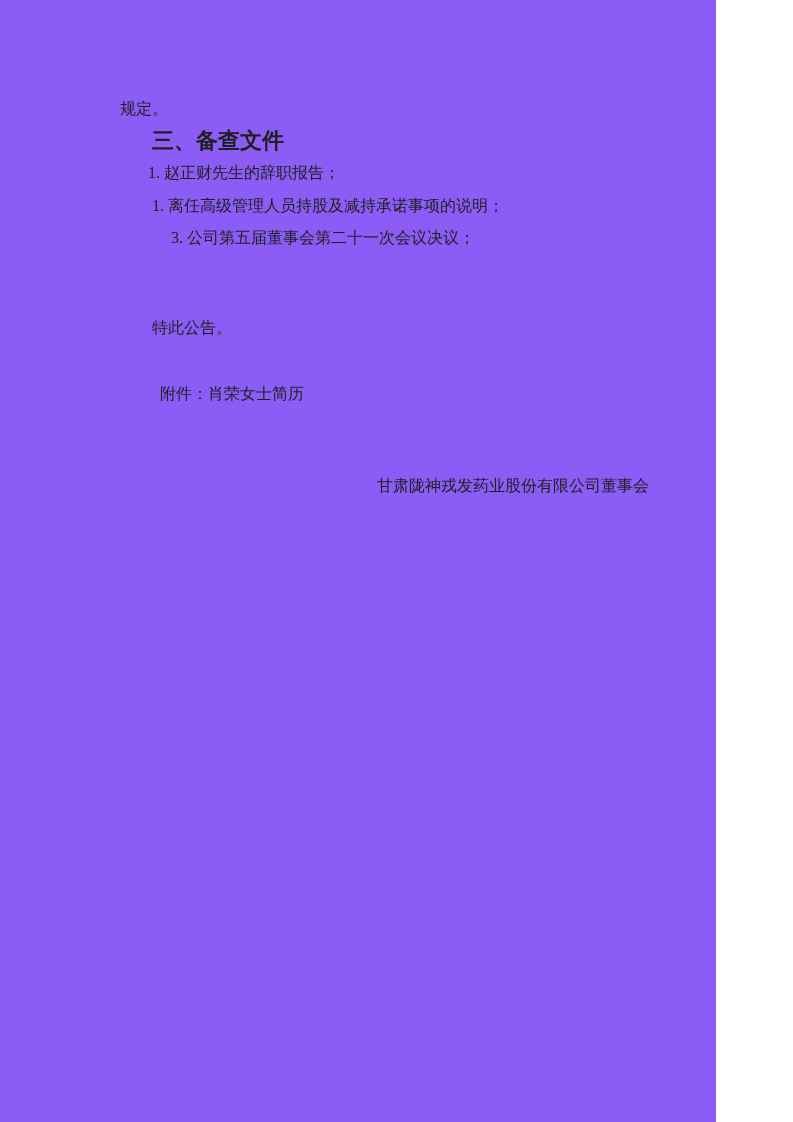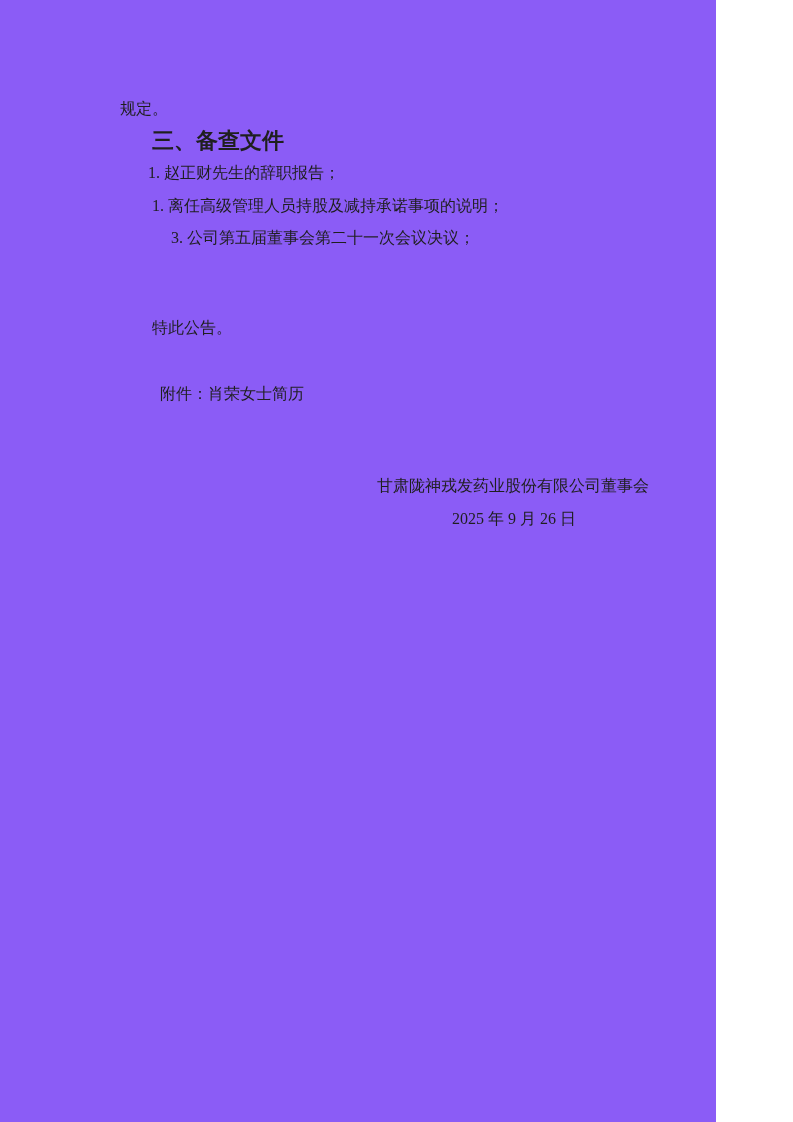--- a/index.html
+++ b/index.html
@@ -64,15 +64,14 @@
   <div class="line item-2">3. 公司第五届董事会第二十一次会议决议；</div>
 
 
 
   <div class="line closing">特此公告。</div>
 
   <div class="line attachment">附件：肖荣女士简历</div>
 
   <div class="line sig-company">甘肃陇神戎发药业股份有限公司董事会</div>
 
-  <div class="line sig-date">2025 年 9 月 26 日</div>
 
 </div>
 
 </body></html>

